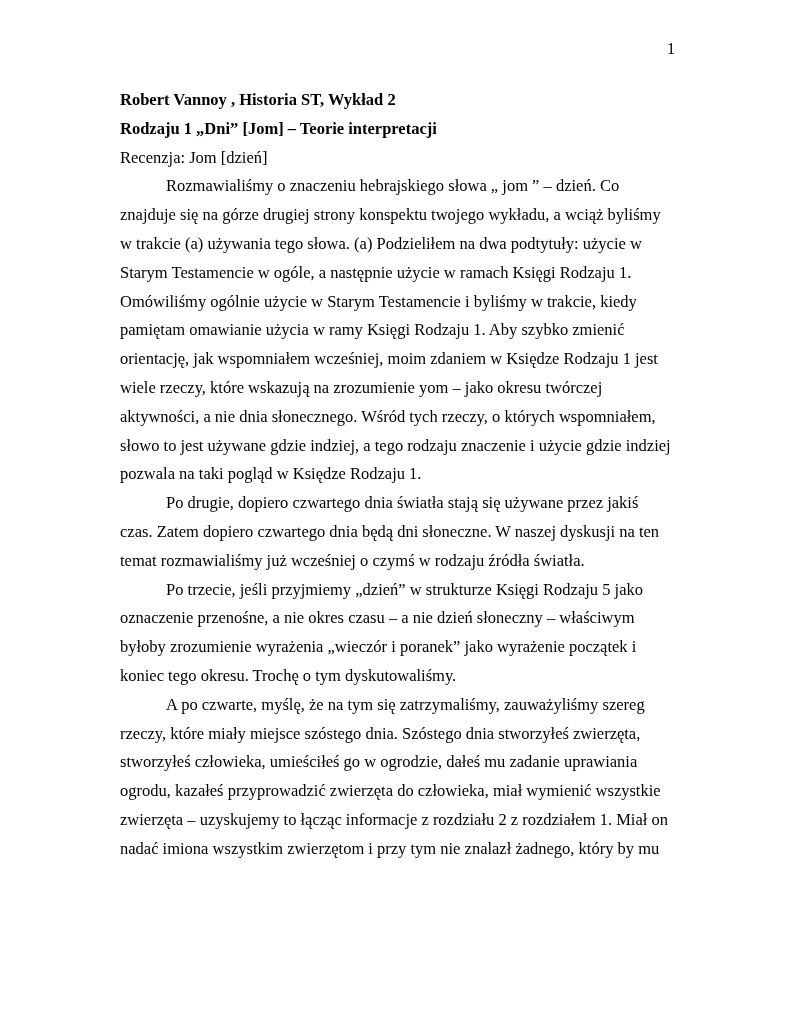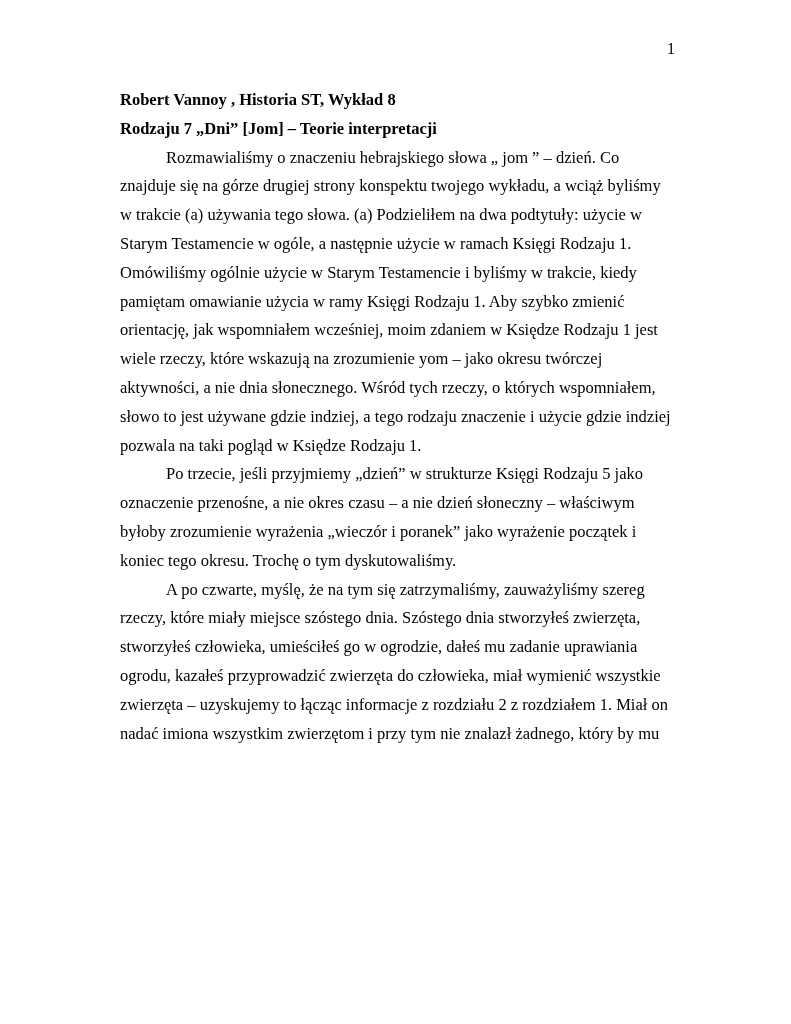--- a/index.html
+++ b/index.html
@@ -46,27 +46,29 @@
 </style>
 </head>
 <body>
 
 <div class="page">
 
   <div class="page-number">1</div>
 
   <div class="content">
 
-    <p class="bold">Robert Vannoy , Historia ST, Wykład 8</p>
+    <p class="bold">Robert Vannoy , Historia ST, Wykład 2</p>
 
-    <p class="bold">Rodzaju 7 „Dni” [Jom] – Teorie interpretacji</p>
+    <p class="bold">Rodzaju 1 „Dni” [Jom] – Teorie interpretacji</p>
 
+    <p>Recenzja: Jom [dzień]</p>
 
 
     <p class="indent"><span>Rozmawialiśmy o znaczeniu hebrajskiego słowa „ </span><span class="italic">jom</span><span> ” – dzień. Co znajduje się na górze drugiej strony konspektu twojego wykładu, a wciąż byliśmy w trakcie (a) używania tego słowa. (a) Podzieliłem na dwa podtytuły: użycie w Starym Testamencie w ogóle, a następnie użycie w ramach Księgi Rodzaju 1. Omówiliśmy ogólnie użycie w Starym Testamencie i byliśmy w trakcie, kiedy pamiętam omawianie użycia w ramy Księgi Rodzaju 1. Aby szybko zmienić orientację, jak wspomniałem wcześniej, moim zdaniem w Księdze Rodzaju 1 jest wiele rzeczy, które wskazują na zrozumienie </span><span class="italic">yom</span><span> – jako okresu twórczej aktywności, a nie dnia słonecznego. Wśród tych rzeczy, o których wspomniałem, słowo to jest używane gdzie indziej, a tego rodzaju znaczenie i użycie gdzie indziej pozwala na taki pogląd w Księdze Rodzaju 1.</span></p>
 
+    <p class="indent">Po drugie, dopiero czwartego dnia światła stają się używane przez jakiś czas. Zatem dopiero czwartego dnia będą dni słoneczne. W naszej dyskusji na ten temat rozmawialiśmy już wcześniej o czymś w rodzaju źródła światła.</p>
 
     <p class="indent">Po trzecie, jeśli przyjmiemy „dzień” w strukturze Księgi Rodzaju 5 jako oznaczenie przenośne, a nie okres czasu – a nie dzień słoneczny – właściwym byłoby zrozumienie wyrażenia „wieczór i poranek” jako wyrażenie początek i koniec tego okresu. Trochę o tym dyskutowaliśmy.</p>
 
     <p class="indent">A po czwarte, myślę, że na tym się zatrzymaliśmy, zauważyliśmy szereg rzeczy, które miały miejsce szóstego dnia. Szóstego dnia stworzyłeś zwierzęta, stworzyłeś człowieka, umieściłeś go w ogrodzie, dałeś mu zadanie uprawiania ogrodu, kazałeś przyprowadzić zwierzęta do człowieka, miał wymienić wszystkie zwierzęta – uzyskujemy to łącząc informacje z rozdziału 2 z rozdziałem 1. Miał on nadać imiona wszystkim zwierzętom i przy tym nie znalazł żadnego, który by mu</p>
 
   </div>
 </div>
 
 </body></html>

